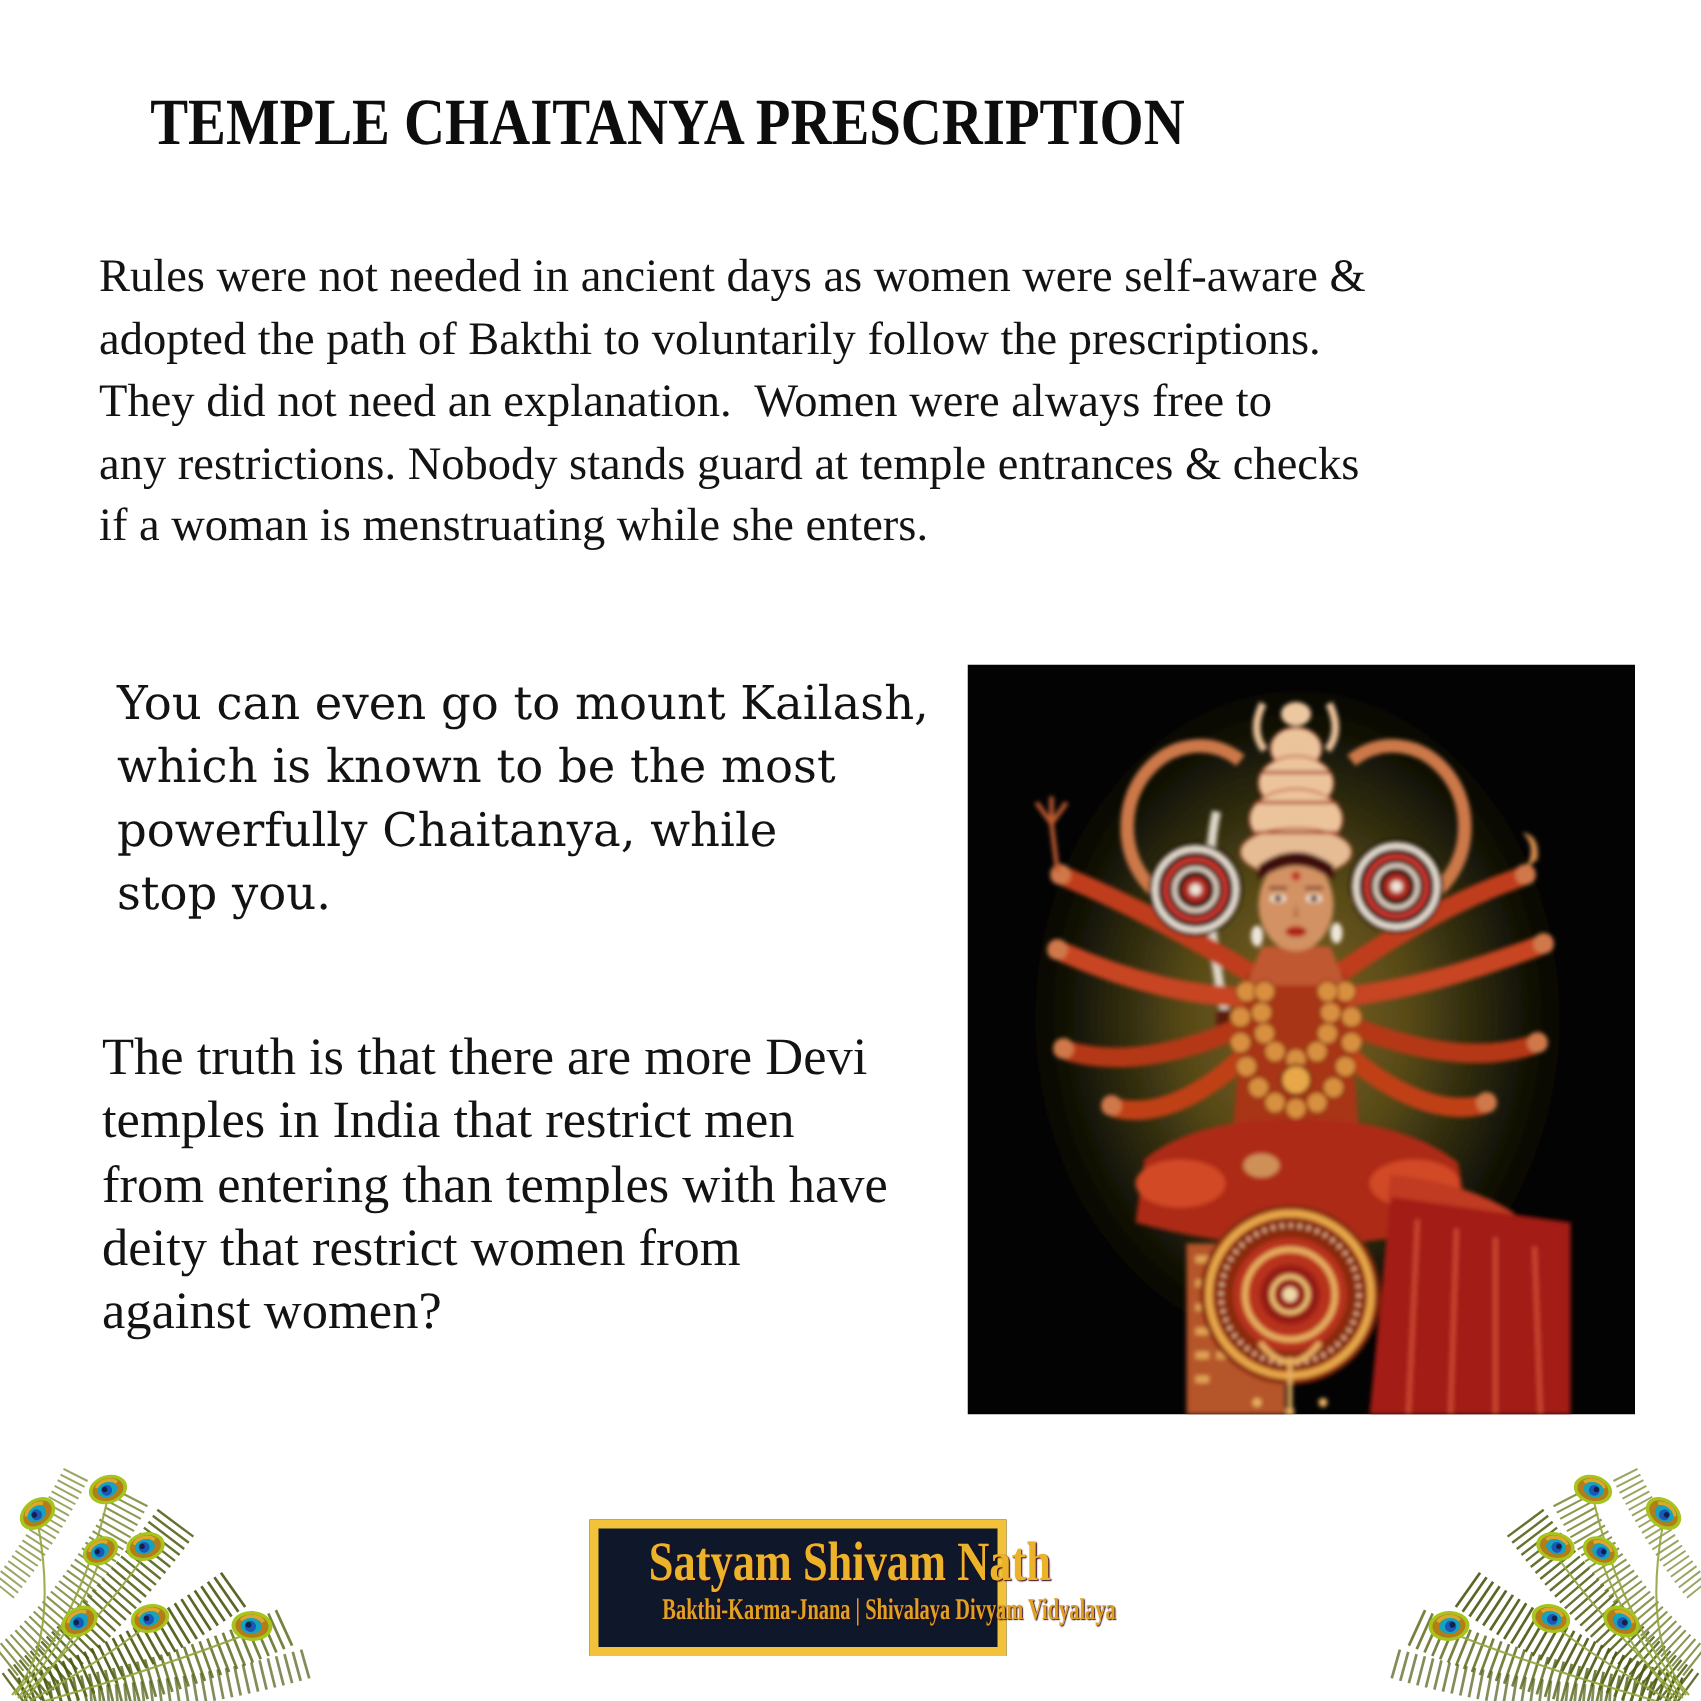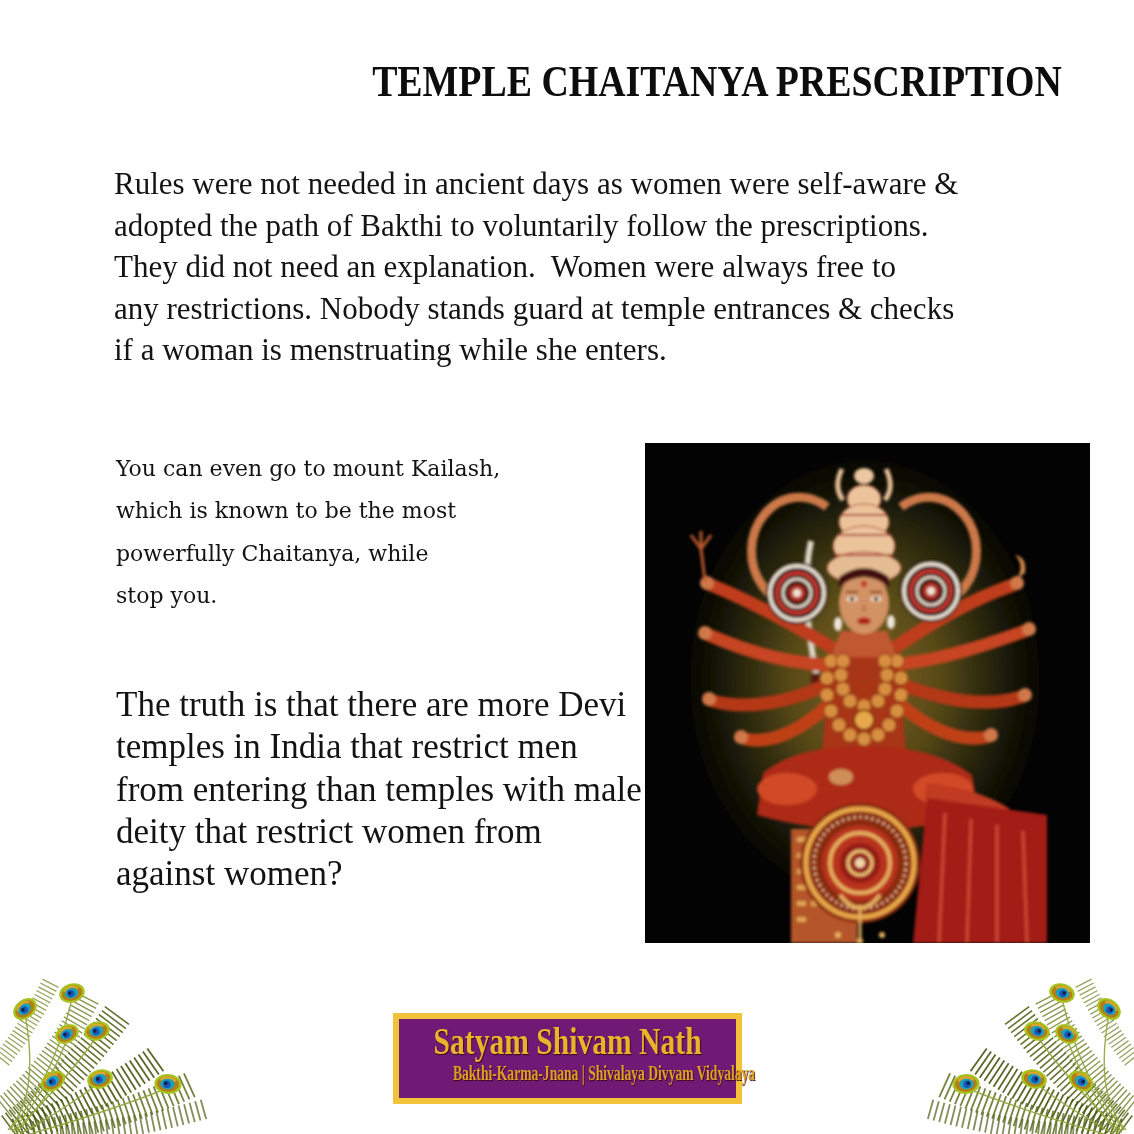--- a/index.html
+++ b/index.html
@@ -1,38 +1,38 @@
 <!DOCTYPE html>
 <html><head>
 <meta charset="utf-8">
 <style>
   html,body{margin:0;padding:0;background:#888;}
   #page{
     position:relative;width:1134px;height:1134px;background:#ffffff;
     overflow:hidden;font-family:"Liberation Serif", serif;color:#131313;
   }
   
-  #title-wrap{position:absolute;left:0;right:16px;top:56px;text-align:right;}
+  #title-wrap{position:absolute;left:0;right:4px;top:56px;text-align:left;padding-left:44px;}
   #page-title{
     display:inline-block;font-family:"Liberation Serif", serif;font-weight:700;
     font-size:44px;letter-spacing:0px;transform:scaleX(.86);transform-origin:center;
     white-space:nowrap;color:#0d0d0d;
   }
   
-  .para{position:absolute;color:#131313;margin-left:48px;}
+  .para{position:absolute;color:#131313;}
   .para div{white-space:nowrap;}
   #para1{left:66px;top:163px;font-family:"Liberation Serif", serif;font-size:31px;line-height:41.5px;}
-  #para2{left:68px;top:448px;font-family:"DejaVu Serif", serif;font-size:22px;line-height:42.3px;}
+  #para2{left:78px;top:448px;font-family:"DejaVu Serif", serif;font-size:31px;line-height:42.3px;}
   #para3{left:68px;top:684px;font-family:Liberation Serif, serif;font-size:35px;line-height:42.3px;}
   
   #deity{position:absolute;left:645px;top:443px;width:445px;height:500px;}
   
   #banner{
-    position:absolute;left:393px;top:1013px;width:349px;height:91px;
-    background:#701a75;border:6px solid #f2c33a;box-sizing:border-box;text-align:center;
+    position:absolute;left:393px;top:1013px;width:278px;height:91px;
+    background:#0f172a;border:6px solid #f2c33a;box-sizing:border-box;text-align:center;
   }
   #banner-title{
     display:inline-block;margin-top:3px;font-family:"Liberation Serif", serif;font-weight:700;
     font-size:37px;color:#eab32a;white-space:nowrap;transform:scaleX(.8);transform-origin:center;
     text-shadow:1px 1px 1px #3a0518;line-height:40px;
   }
   #banner-subtitle{
     display:block;font-family:"Liberation Serif", serif;font-weight:700;
     font-size:20px;color:#dfa122;white-space:nowrap;transform:scaleX(.68);transform-origin:center;
     text-shadow:1px 1px 1px #3a0518;line-height:22px;
@@ -60,21 +60,21 @@
     </div>
   <div id="para2" class="para">
       <div>You can even go to mount Kailash,</div>
       <div>which is known to be the most</div>
       <div>powerfully Chaitanya, while</div>
       <div>stop you.</div>
     </div>
   <div id="para3" class="para">
       <div>The truth is that there are more Devi</div>
       <div>temples in India that restrict men</div>
-      <div>from entering than temples with male</div>
+      <div>from entering than temples with have</div>
       <div>deity that restrict women from</div>
       <div>against women?</div>
     </div>
 
   <svg id="deity" viewBox="0 0 445 500" xmlns="http://www.w3.org/2000/svg" aria-hidden="true">
     <defs>
       <radialGradient id="aura" cx="50%" cy="47%" r="52%">
         <stop offset="0%" stop-color="#8a6a20" stop-opacity="0.95"></stop>
         <stop offset="40%" stop-color="#6a5a1c" stop-opacity="0.8"></stop>
         <stop offset="68%" stop-color="#474416" stop-opacity="0.45"></stop>

